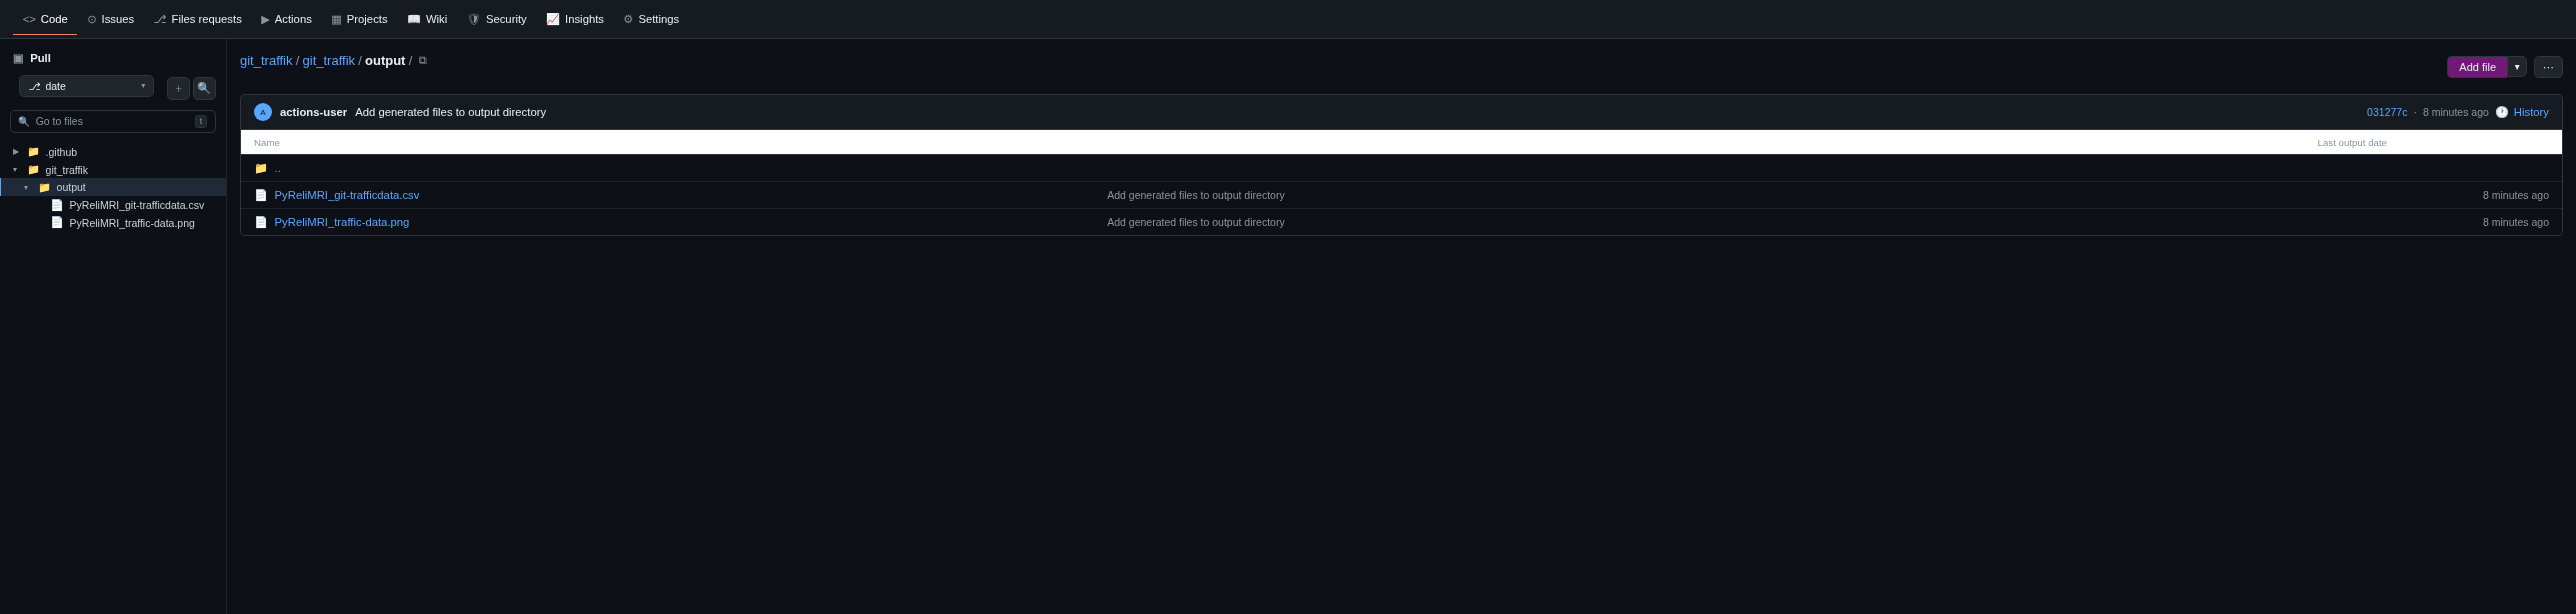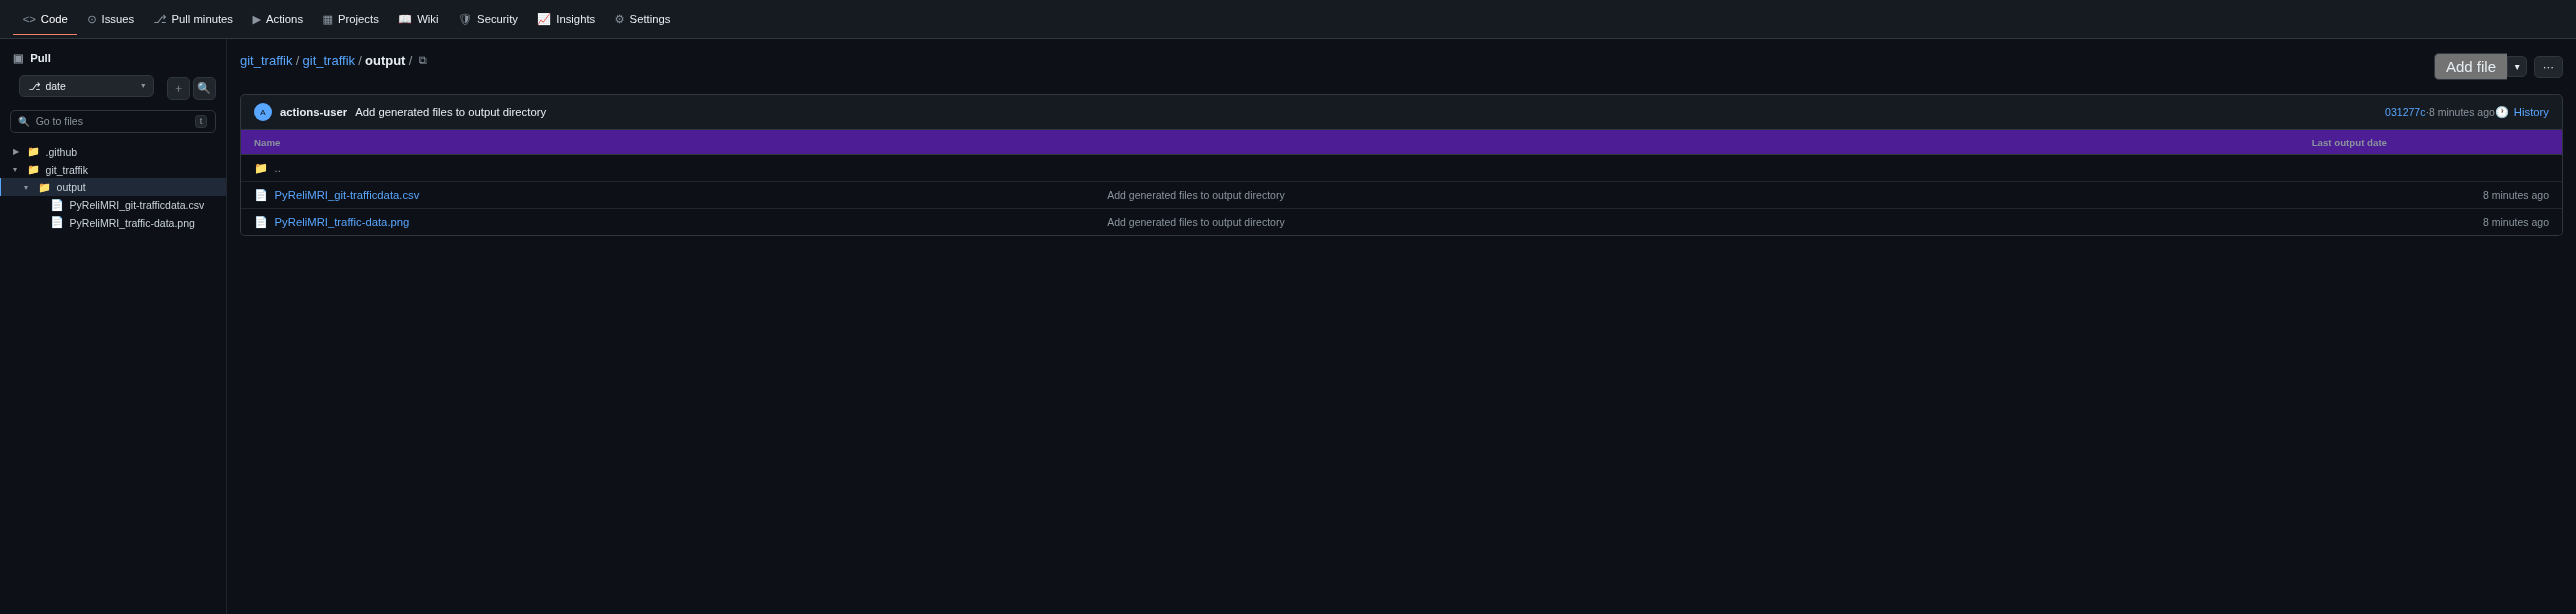--- a/index.html
+++ b/index.html
@@ -171,28 +171,28 @@
     }
     .add-file-btn {
       display: flex;
       align-items: center;
       gap: 0;
     }
     .add-file-main {
       display: flex;
       align-items: center;
       gap: 4.9px;
-      background: #737373;
+      background: #701a75;
       border: 0.8px solid #30363d;
       border-right: none;
       border-radius: 4.9px 0 0 4.9px;
       padding: 4px 11.3px;
       cursor: pointer;
       color: #e6edf3;
-      font-size: 15px;
+      font-size: 11px;
       font-weight: 500;
       text-align: right;
     }
     .add-file-caret {
       background: #21262d;
       border: 0.8px solid #30363d;
       border-radius: 0 4.9px 4.9px 0;
       padding: 4px 6.5px;
       cursor: pointer;
       color: #e6edf3;
@@ -228,21 +228,21 @@
       background: #58a6ff;
       display: flex;
       align-items: center;
       justify-content: center;
       font-size: 8px;
       color: #0d1117;
       flex-shrink: 0;
     }
     .commit-author { color: #e6edf3; font-weight: 600; font-size: 11.3px; }
     .commit-message { color: #e6edf3; font-size: 11.3px; }
-    .commit-bar-right { display: flex; gap: 0; color: #8b949e; font-size: 10.5px; }
+    .commit-bar-right { display: flex; gap: 6px; color: #8b949e; font-size: 10.5px; }
     .commit-hash { color: #58a6ff; font-size: 10.5px; }
     .history-btn {
       display: flex;
       align-items: center;
       gap: 4.9px;
       color: #58a6ff;
       cursor: pointer;
       font-size: 11.3px;
       text-decoration: none;
     }
@@ -250,26 +250,26 @@
     
     .file-table {
       border: 0.8px solid #30363d;
       border-top: none;
       border-radius: 0 0 4.9px 4.9px;
       overflow: hidden;
     }
     .file-table-header {
       display: grid;
       grid-template-columns: 1fr 1.5fr 162px;
-      background: #4c1d95;
+      background: #ffffff;
       border-bottom: 0.8px solid #30363d;
       padding: 6.5px 13px;
       color: #8b949e;
       font-size: 9.7px;
-      font-weight: 700;
+      font-weight: 400;
     }
     .file-row {
       display: grid;
       grid-template-columns: 1fr 1.5fr 162px;
       padding: 6.5px 13px;
       border-bottom: 0.8px solid #21262d;
       align-items: center;
       background: #0d1117;
     }
     .file-row:last-child { border-bottom: none; }
@@ -286,21 +286,21 @@
   <div class="nav-item active">
     <span class="nav-icon">&lt;&gt;</span>
     <span>Code</span>
   </div>
   <div class="nav-item">
     <span class="nav-icon">⊙</span>
     <span>Issues</span>
   </div>
   <div class="nav-item">
     <span class="nav-icon">⎇</span>
-    <span>Pull minutes</span>
+    <span>Files requests</span>
   </div>
   <div class="nav-item">
     <span class="nav-icon">▶</span>
     <span>Actions</span>
   </div>
   <div class="nav-item">
     <span class="nav-icon">▦</span>
     <span>Projects</span>
   </div>
   <div class="nav-item">

